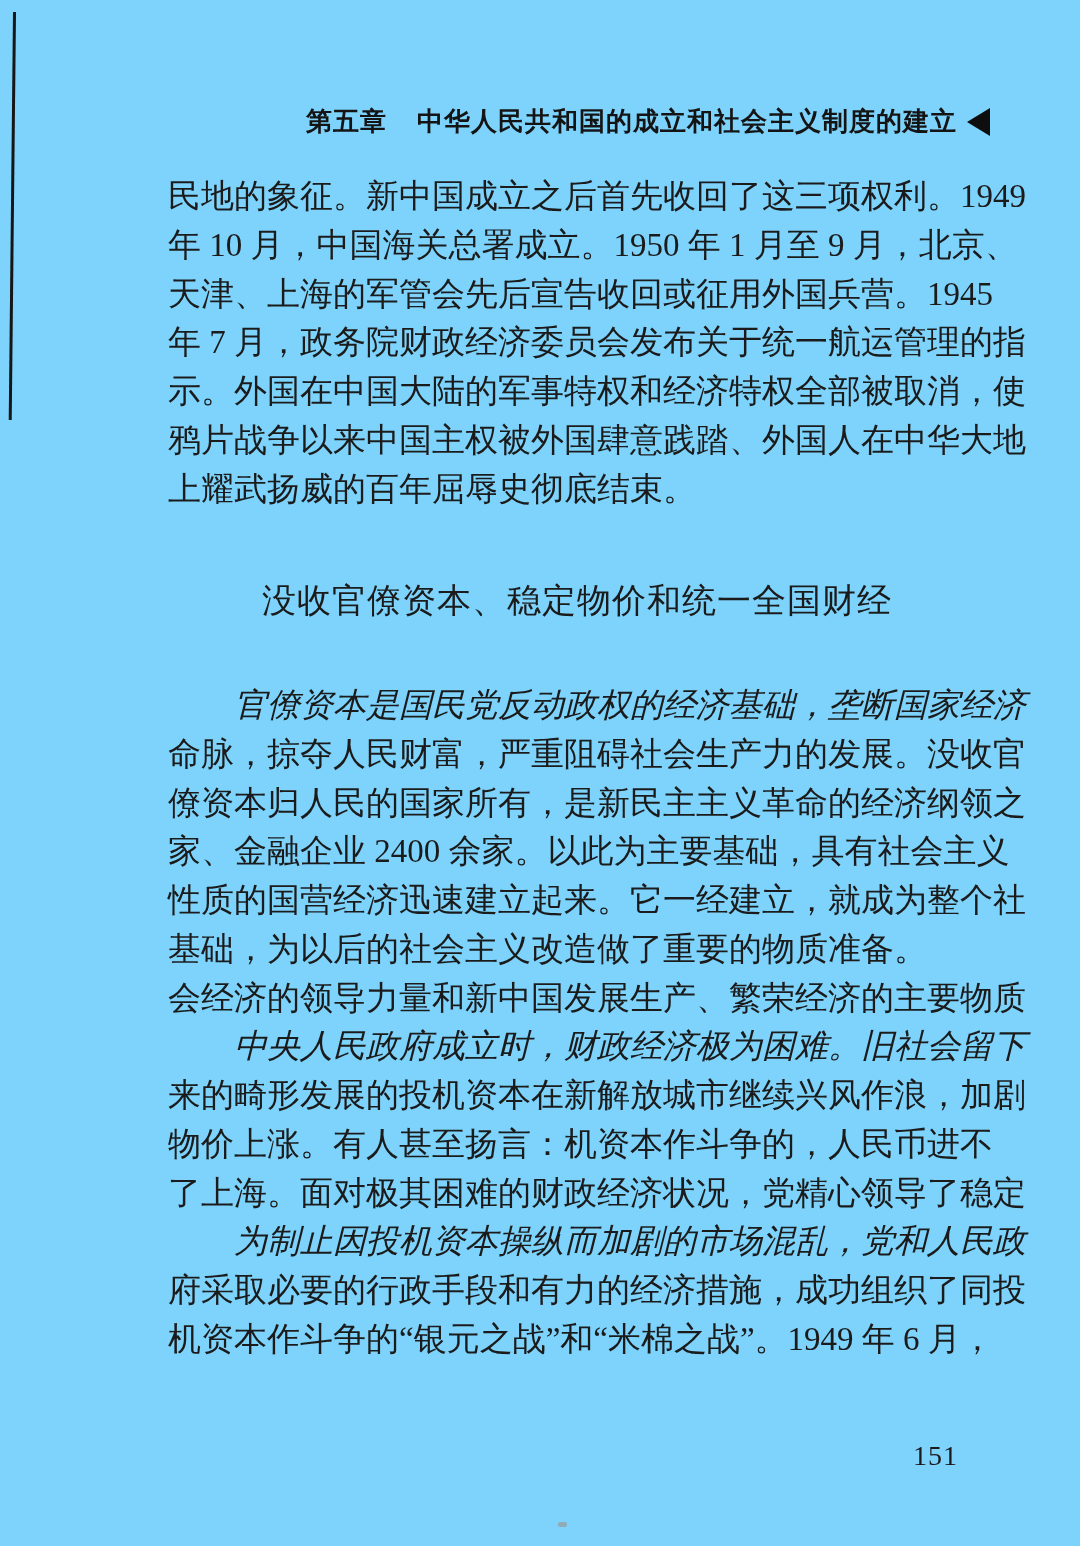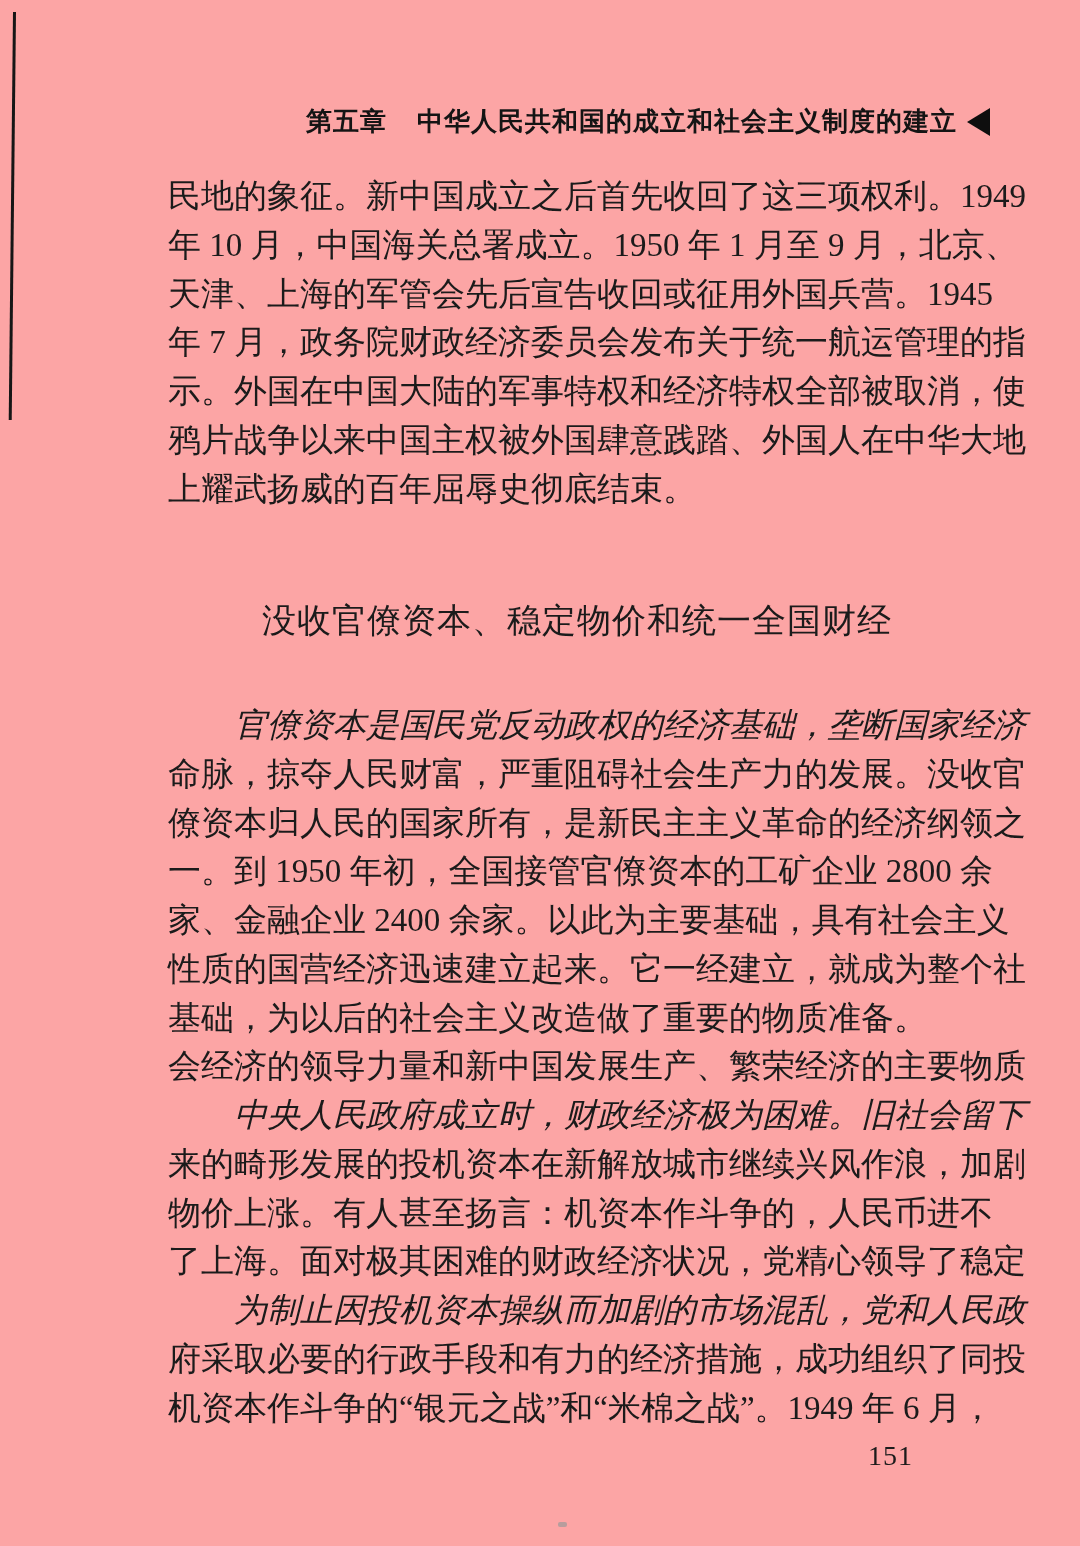--- a/index.html
+++ b/index.html
@@ -1,21 +1,21 @@
 <!DOCTYPE html>
 <html lang="zh"><head>
 <meta charset="utf-8">
 <style>
   html,body{margin:0;padding:0;background:#e8e8e8;}
   .page{
     position:relative;
     width:1080px;
     height:1546px;
     margin:0 auto;
-    background:#fca5a5;
+    background:#7dd3fc;
     overflow:hidden;
     font-family:"Liberation Serif","DejaVu Serif",serif;
     color:#1b1b1b;
   }
   
   .scan-line{
     position:absolute;
     left:13px;
     top:12px;
     width:3px;
@@ -73,26 +73,26 @@
     white-space:nowrap;
   }
   .line.last{text-align-last:left;}
   .line.indent{text-indent:2em;font-style:italic;}
   .section-heading{
     text-align:right;
     text-align-last:center;
     font-size:34px;
     letter-spacing:1px;
     font-weight:500;
-    margin:84px 0 55px 0;
+    margin:64px 0 55px 0;
     font-style:normal;
   }
   .page-number{
     position:absolute;
-    left:868px;
+    left:913px;
     top:1440px;
     font-size:28px;
     letter-spacing:1px;
     color:#1b1b1b;
   }
 </style>
 </head>
 <body>
 
 <div class="page">
@@ -114,21 +114,20 @@
         <div class="line">年 7 月，政务院财政经济委员会发布关于统一航运管理的指</div>
         <div class="line">示。外国在中国大陆的军事特权和经济特权全部被取消，使</div>
         <div class="line">鸦片战争以来中国主权被外国肆意践踏、外国人在中华大地</div>
         <div class="line last">上耀武扬威的百年屈辱史彻底结束。</div>
       </div>
       <div class="section-heading">没收官僚资本、稳定物价和统一全国财经</div>
       <div class="paragraph">
         <div class="line indent">官僚资本是国民党反动政权的经济基础，垄断国家经济</div>
         <div class="line">命脉，掠夺人民财富，严重阻碍社会生产力的发展。没收官</div>
         <div class="line">僚资本归人民的国家所有，是新民主主义革命的经济纲领之</div>
-        <div class="line">一。到 1950 年初，全国接管官僚资本的工矿企业 2800 余</div>
         <div class="line">家、金融企业 2400 余家。以此为主要基础，具有社会主义</div>
         <div class="line">性质的国营经济迅速建立起来。它一经建立，就成为整个社</div>
         <div class="line last">基础，为以后的社会主义改造做了重要的物质准备。</div>
         <div class="line">会经济的领导力量和新中国发展生产、繁荣经济的主要物质</div>
       </div>
       <div class="paragraph">
         <div class="line indent">中央人民政府成立时，财政经济极为困难。旧社会留下</div>
         <div class="line">来的畸形发展的投机资本在新解放城市继续兴风作浪，加剧</div>
         <div class="line">物价上涨。有人甚至扬言：机资本作斗争的，人民币进不</div>
         <div class="line">了上海。面对极其困难的财政经济状况，党精心领导了稳定</div>

